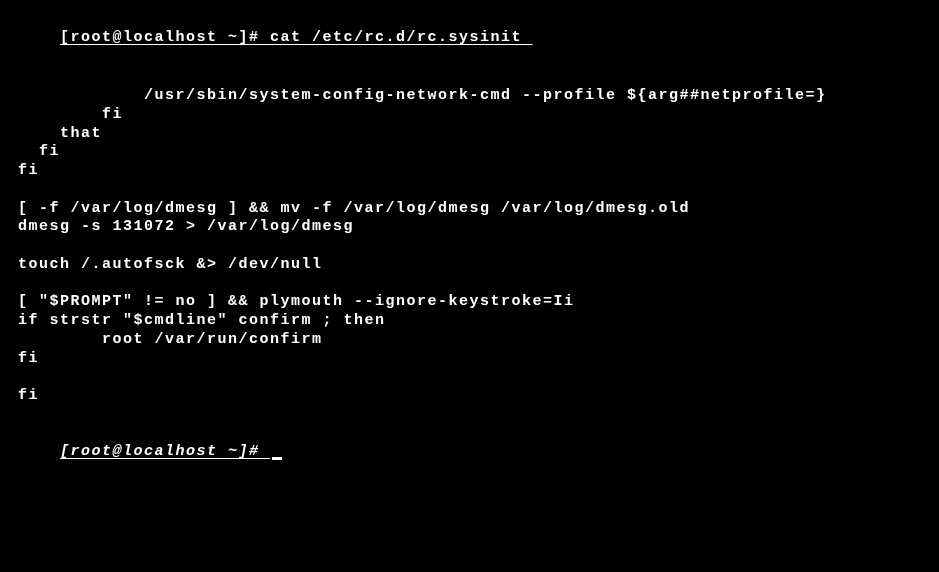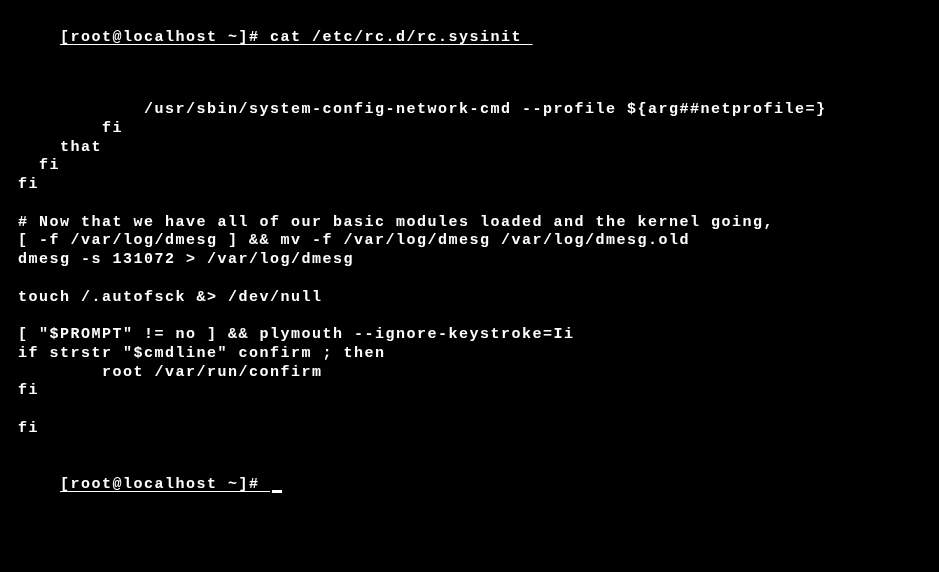--- a/index.html
+++ b/index.html
@@ -17,56 +17,56 @@
       padding: 10px 18px;
       width: 939px;
       height: 572px;
       overflow: hidden;
       line-height: 1.25;
     }
     .prompt-line {
       text-decoration: underline;
       text-underline-offset: 3px;
       display: inline-block;
-      margin-bottom: 16px;
+      margin-bottom: 2px;
     }
     .terminal-line {
       white-space: pre;
       min-height: 1.25em;
     }
     .cursor {
       display: inline-block;
       width: 10px;
       height: 3px;
       background-color: #ffffff;
       vertical-align: bottom;
       margin-bottom: 2px;
       margin-left: 2px;
     }
     .bottom-prompt {
       text-decoration: underline;
       text-underline-offset: 3px;
+      font-style: italic;
     }
   </style>
 </head>
 <body>
 
 <div>
   <div class="terminal-line">
     <span class="prompt-line">[root@localhost ~]# cat /etc/rc.d/rc.sysinit </span>
   </div>
   <div id="output-container">
       <div class="terminal-line">&nbsp;</div>
       <div class="terminal-line">            /usr/sbin/system-config-network-cmd --profile ${arg##netprofile=}</div>
       <div class="terminal-line">        fi</div>
       <div class="terminal-line">    that</div>
       <div class="terminal-line">  fi</div>
       <div class="terminal-line">fi</div>
       <div class="terminal-line">&nbsp;</div>
-      <div class="terminal-line"># Now that we have all of our basic modules loaded and the kernel going,</div>
       <div class="terminal-line">[ -f /var/log/dmesg ] &amp;&amp; mv -f /var/log/dmesg /var/log/dmesg.old</div>
       <div class="terminal-line">dmesg -s 131072 &gt; /var/log/dmesg</div>
       <div class="terminal-line">&nbsp;</div>
       <div class="terminal-line">touch /.autofsck &amp;&gt; /dev/null</div>
       <div class="terminal-line">&nbsp;</div>
       <div class="terminal-line">[ "$PROMPT" != no ] &amp;&amp; plymouth --ignore-keystroke=Ii</div>
       <div class="terminal-line">if strstr "$cmdline" confirm ; then</div>
       <div class="terminal-line">        root /var/run/confirm</div>
       <div class="terminal-line">fi</div>
       <div class="terminal-line">&nbsp;</div>

